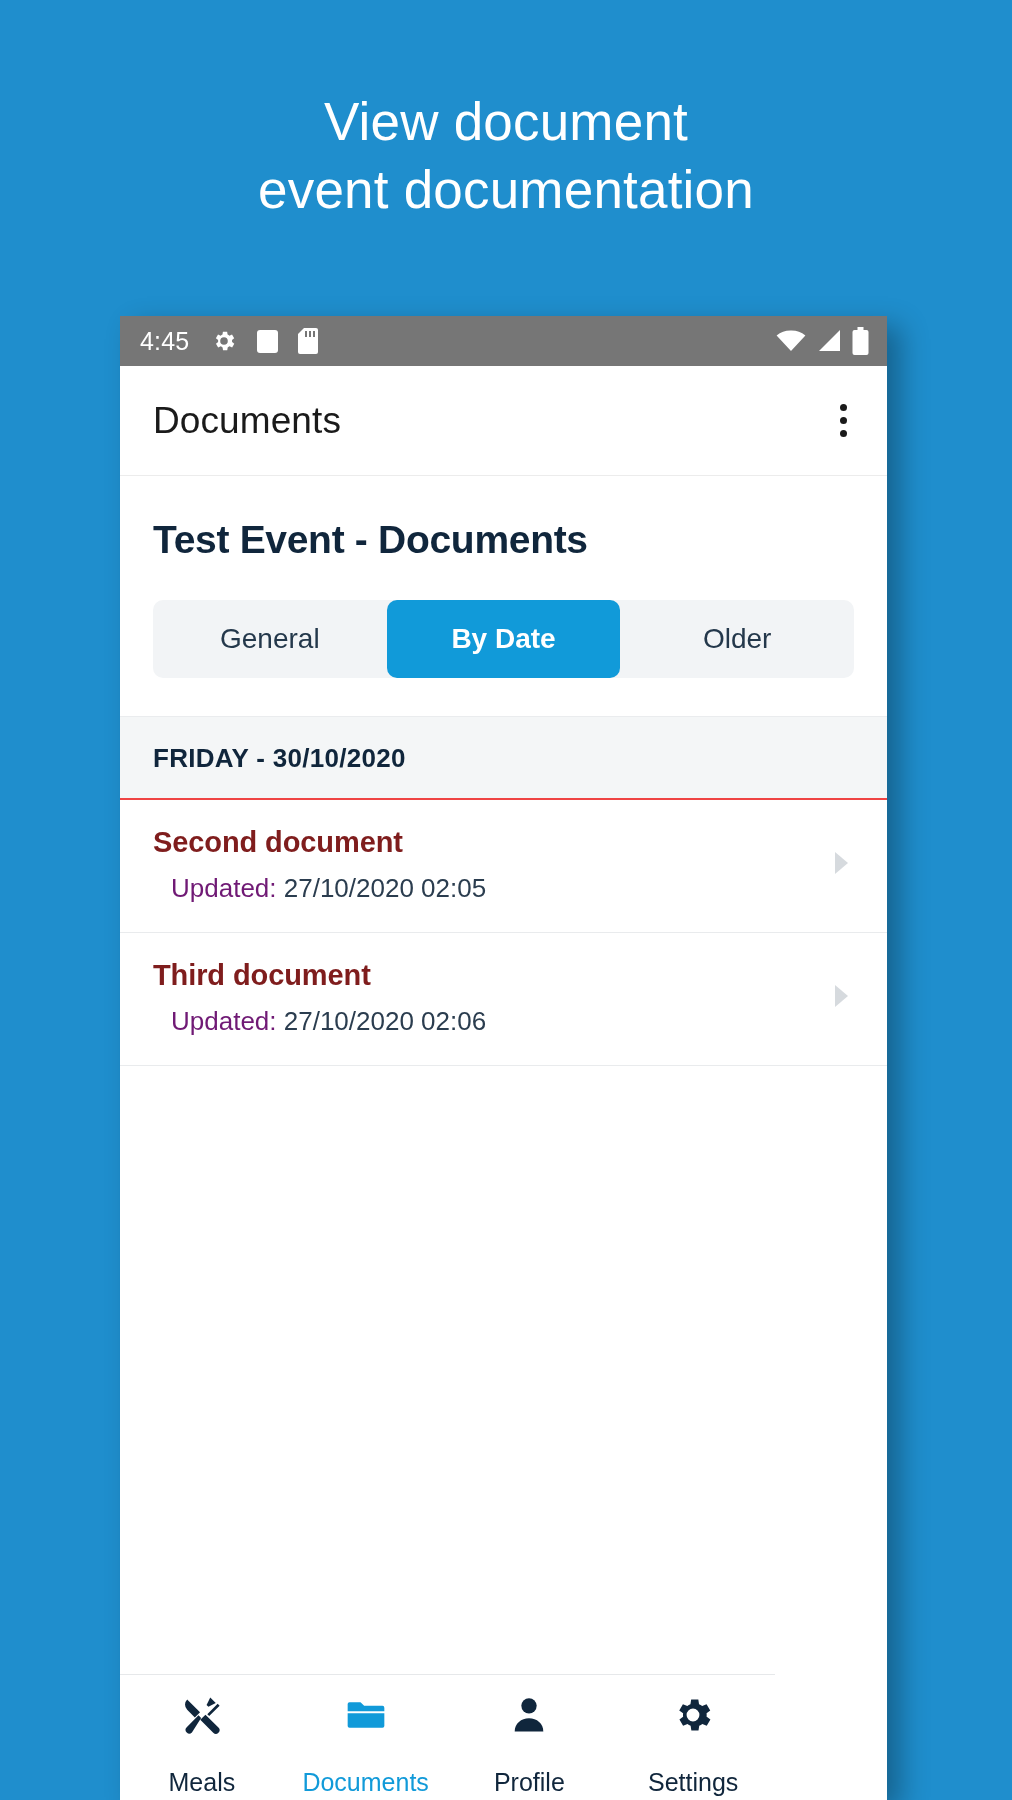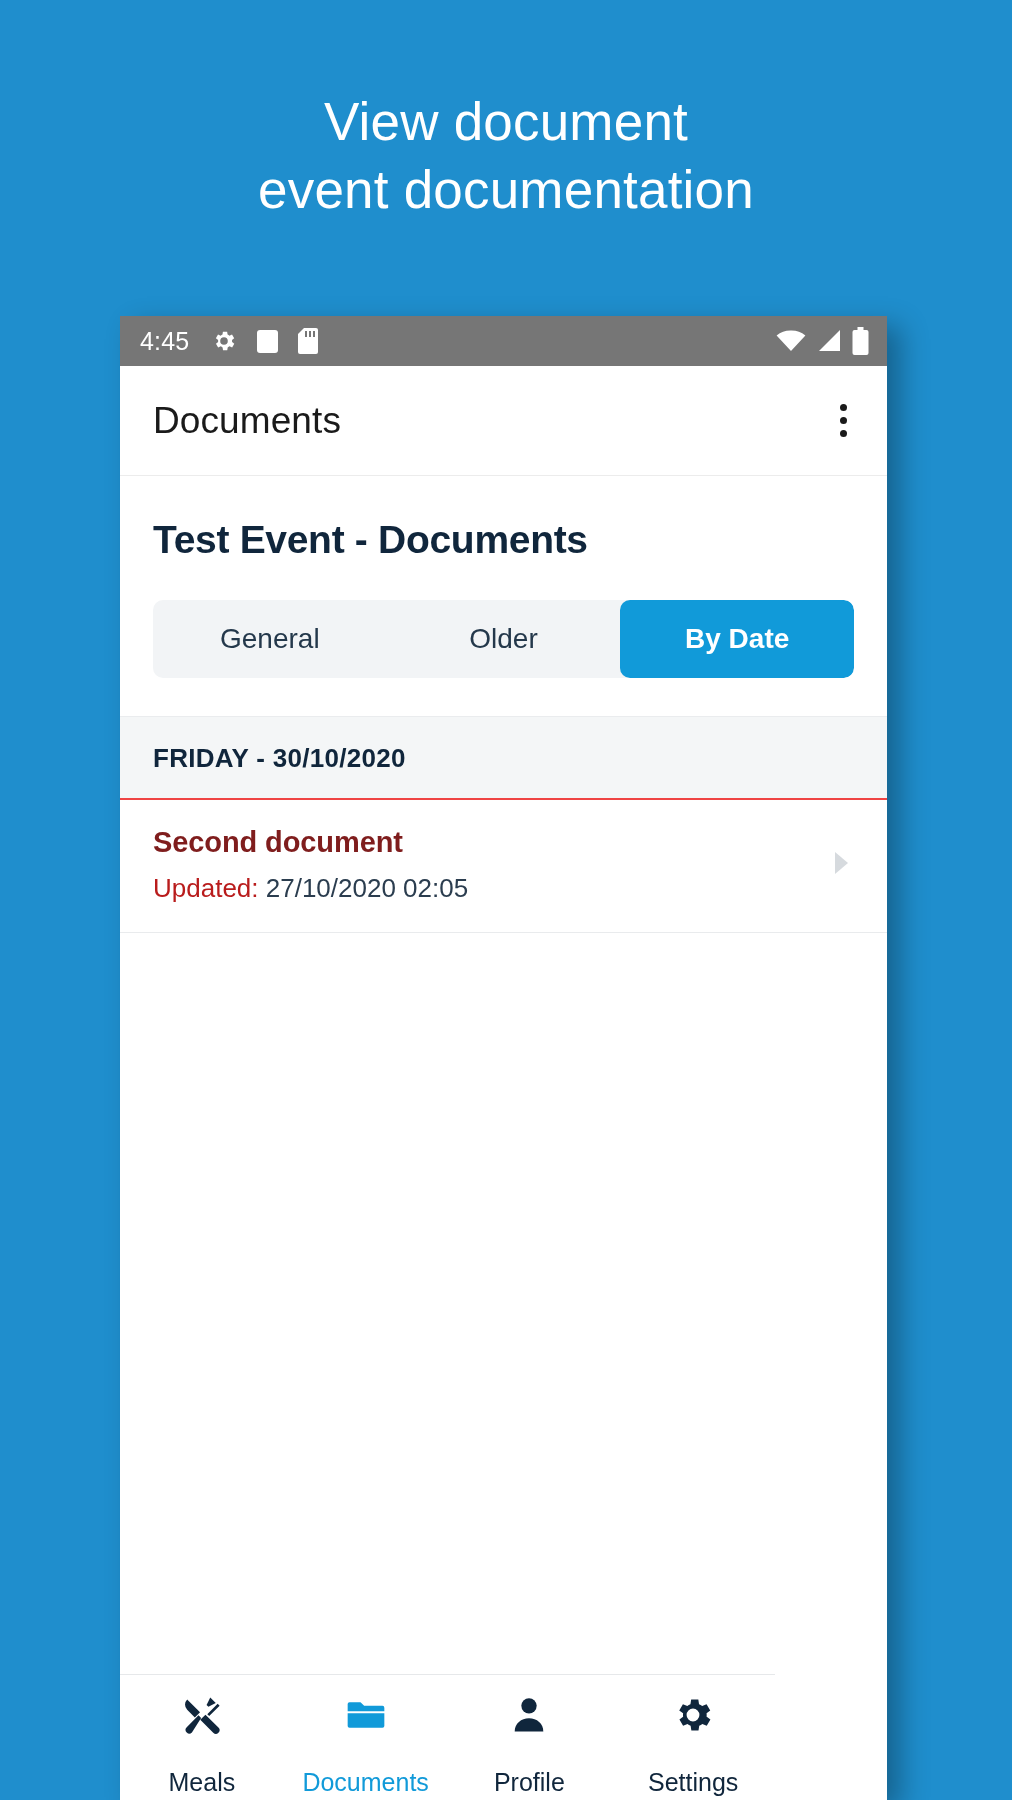--- a/index.html
+++ b/index.html
@@ -89,21 +89,21 @@
     padding:26px 33px 28px 33px;
     border-bottom:1px solid #e9ebed;
     background:#ffffff; cursor:pointer;
   }
   .doc-text { flex:1; }
   .doc-title {
     font-size:29px; font-weight:700; color:#7f1d1d;
     margin-bottom:14px; letter-spacing:-0.1px;
   }
   .doc-sub { font-size:26px; color:#2b3d4f; }
-  .doc-sub .lbl { color:#b91c1c; }
+  .doc-sub .lbl { color:#701a75;margin-left:18px; }
   .chevron { margin-left:14px; }
 
   
   .filler { background:#ffffff; flex:1; }
 
   
   .bottomnav {
     position:absolute; left:0; bottom:0; width:655px; height:126px;
     background:#ffffff; border-top:1px solid #e6e8ea;
     display:flex; align-items:flex-start; padding-top:18px;
@@ -179,42 +179,56 @@
       <span></span>
       <span></span>
       <span></span>
     </div>
   </div>
 
   <div class="headerblock">
     <div class="event-title">Test Event - Documents</div>
     <div class="segmented">
       <div class="seg">General</div>
+      <div class="seg active">By Date</div>
       <div class="seg">Older</div>
-      <div class="seg active">By Date</div>
     </div>
   </div>
 
   <div class="date-header">FRIDAY - 30/10/2020</div>
 
   <div class="doc-row">
     <div class="doc-text">
       <div class="doc-title">Second document</div>
       <div class="doc-sub">
         <span class="lbl">Updated:</span>
         <span>27/10/2020 02:05</span>
       </div>
     </div>
     <span class="chevron">
       <svg width="26" height="30" viewBox="0 0 26 30">
             <path fill="#d6dade" d="M7 4l13 11L7 26z"></path>
           </svg>
     </span>
   </div>
 
+  <div class="doc-row">
+    <div class="doc-text">
+      <div class="doc-title">Third document</div>
+      <div class="doc-sub">
+        <span class="lbl">Updated:</span>
+        <span>27/10/2020 02:06</span>
+      </div>
+    </div>
+    <span class="chevron">
+      <svg width="26" height="30" viewBox="0 0 26 30">
+            <path fill="#d6dade" d="M7 4l13 11L7 26z"></path>
+          </svg>
+    </span>
+  </div>
 
   <div class="filler"></div>
  </div>
 
  <div class="bottomnav">
    <div class="navitem">
      <span class="navicon">
        <svg width="44" height="44" viewBox="0 0 24 24">
             <path fill="#10263c" d="M8.1 13.34l2.83-2.83L3.91 3.5a4 4 0 000 5.66zM14.88 11.53l1.06 1.06 5.66-5.66-1.06-1.06zM11.06 14.64l2.83-2.83 7.07 7.07a2 2 0 01-2.83 2.83zM6.5 21.5a2 2 0 01-2.83-2.83L10.1 12.2l1.42 1.41z"></path>
             <path fill="#10263c" d="M16.5 2.5l-2 4 1 1 4-2z"></path>

